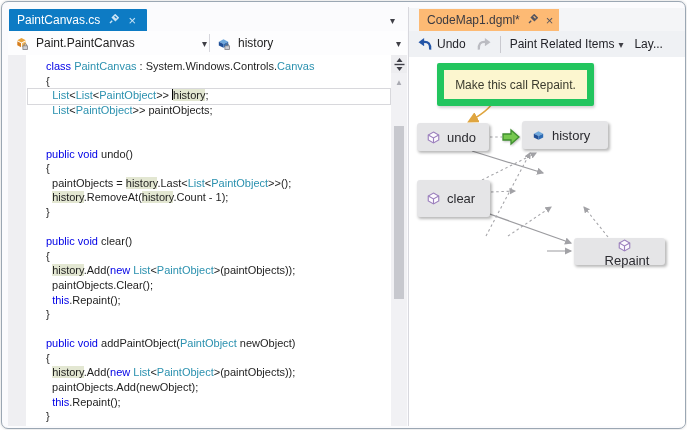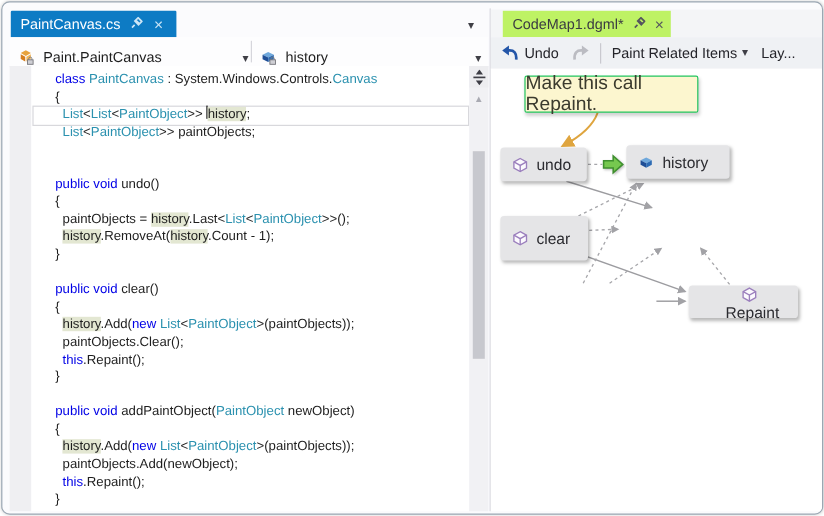--- a/index.html
+++ b/index.html
@@ -5,28 +5,28 @@
   html,body{margin:0;padding:0;background:#FFFFFF;font-family:"Liberation Sans",sans-serif;}
   #stage{position:relative;width:687px;height:430px;overflow:hidden;}
   #win{position:absolute;left:1px;top:1px;width:683px;height:426px;background:#FBFBFD;
        border:1px solid #9BA7B3;border-radius:7px;overflow:hidden;box-shadow:0 0 3px rgba(0,0,0,.18);}
   .abs{position:absolute;}
 
   
   .tab{display:flex;align-items:center;font-size:12px;height:22px;box-sizing:border-box;padding:0 8px;}
   #tab-left{left:7px;top:7px;width:138px;background:#0D7BC4;color:#FFFFFF;border-radius:1px 1px 0 0;}
   #tab-left .ticon{margin-left:9px;color:#CBE5F6;}
-  #tab-right{left:417px;top:7px;width:140px;background:#bef264;color:#3B3B42;}
+  #tab-right{left:417px;top:7px;width:140px;background:#fdba74;color:#3B3B42;}
   #tab-right .ticon{margin-left:8px;color:#55555E;}
   .ticon{font-size:11px;line-height:11px;cursor:default;}
   .chev{color:#3F3F46;font-size:10px;}
 
   
   #navbar{left:6px;top:29px;width:399px;height:24px;background:#FDFDFE;border-bottom:1px solid #E4E4E8;}
-  .combo{position:absolute;top:0;height:24px;display:flex;align-items:flex-end;font-size:12px;color:#1E1E1E;}
+  .combo{position:absolute;top:0;height:24px;display:flex;align-items:center;font-size:12px;color:#1E1E1E;}
   #nav-sep{left:201px;top:3px;width:1px;height:18px;background:#D6D6DC;}
 
   
   #editor{left:6px;top:53px;width:399px;height:371px;background:#FFFFFF;}
   #margin{left:0;top:0;width:18px;height:371px;background:#EFEFF2;}
   #code{position:absolute;left:24px;top:4px;margin:0;padding:0 0 0 14px;
         font-family:Liberation Sans, sans-serif;font-size:11px;line-height:14.6px;color:#1E1E1E;}
   #code .cl{height:14.6px;white-space:pre;}
   #code .k{color:#0000E6;}
   #code .t{color:#2B91AF;}
@@ -50,23 +50,23 @@
   .tsep{width:1px;height:17px;background:#C9C9CF;margin:0 4px;}
   #map{left:407px;top:55px;width:277px;height:369px;background:#FFFFFF;}
 
   
   .node{position:absolute;display:flex;align-items:center;padding-left:9px;box-sizing:border-box;
         background:#E5E5E7;border-radius:3px;box-shadow:1.5px 2px 3px rgba(0,0,0,.28);z-index:2;
         font-size:13px;color:#2B2B30;}
   .node .nlabel{margin-left:6px;}
   .node svg{flex:0 0 auto;}
 
-  #comment-box{left:435px;top:61px;width:143px;height:29px;background:#FCF6CF;border:1px solid #22c55e;
+  #comment-box{left:435px;top:61px;width:143px;height:29px;background:#FCF6CF;border:7px solid #22c55e;
                border-radius:2px;display:flex;align-items:center;justify-content:center;
-               font-size:16px;color:#3B3B2E;z-index:4;box-shadow:1px 2px 3px rgba(0,0,0,.18);}
+               font-size:12px;color:#3B3B2E;z-index:4;box-shadow:1px 2px 3px rgba(0,0,0,.18);}
   #green-arrow{left:499px;top:125px;width:20px;height:20px;z-index:4;}
 
   #overlay{position:absolute;left:407px;top:55px;width:277px;height:369px;pointer-events:none;z-index:1;}
   .edge{stroke:#9C9CA0;stroke-width:1.2;fill:none;}
   .edge.dotted{stroke:#A6A6AA;stroke-width:1.1;stroke-dasharray:2.5 2.7;}
 </style>
 </head>
 <body>
 
 <div id="stage">

